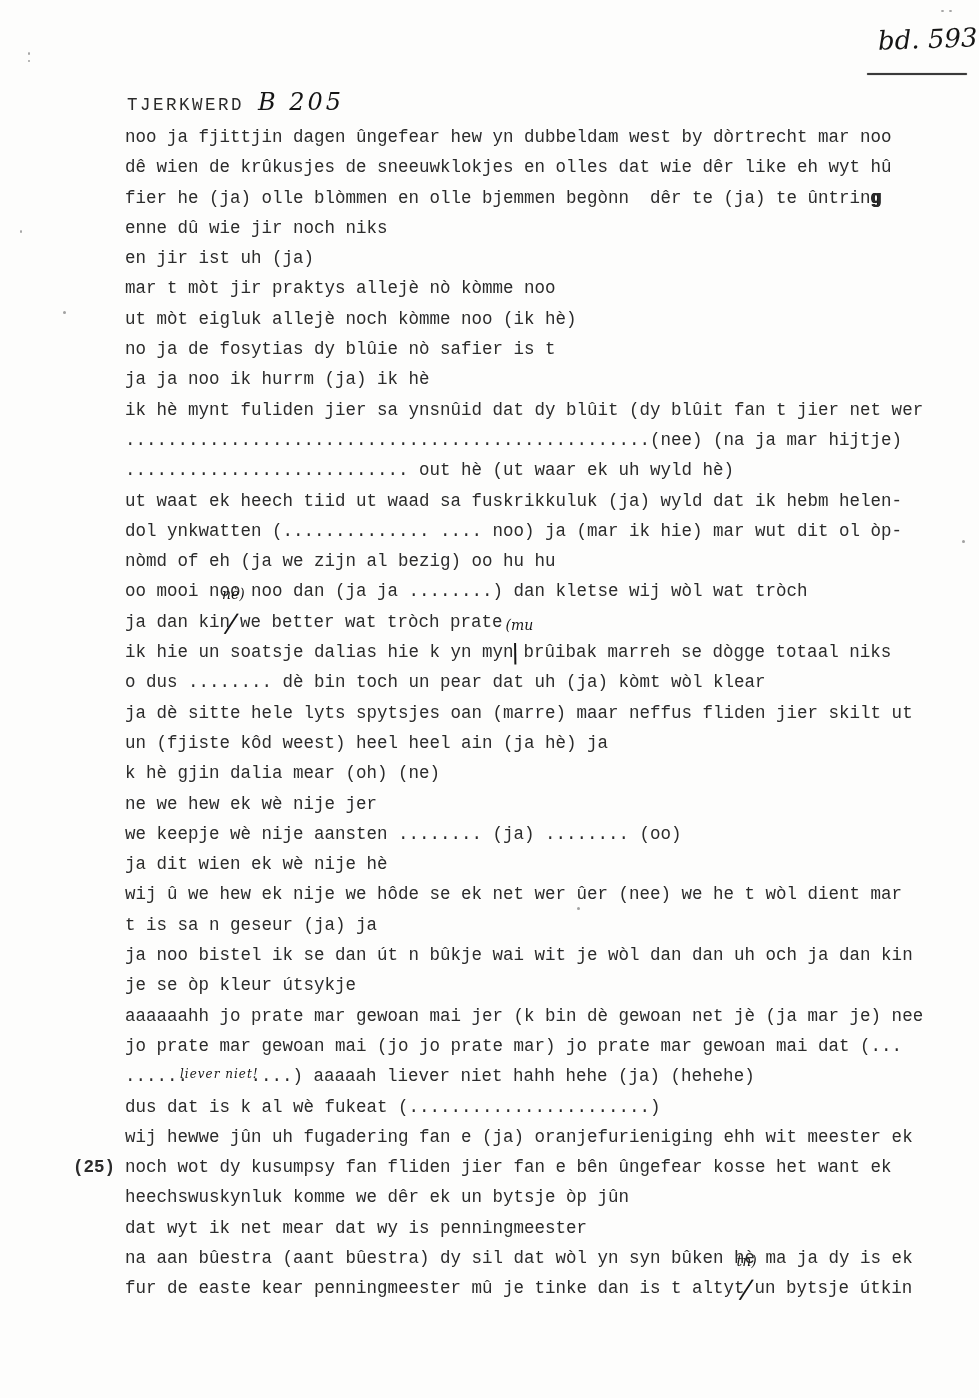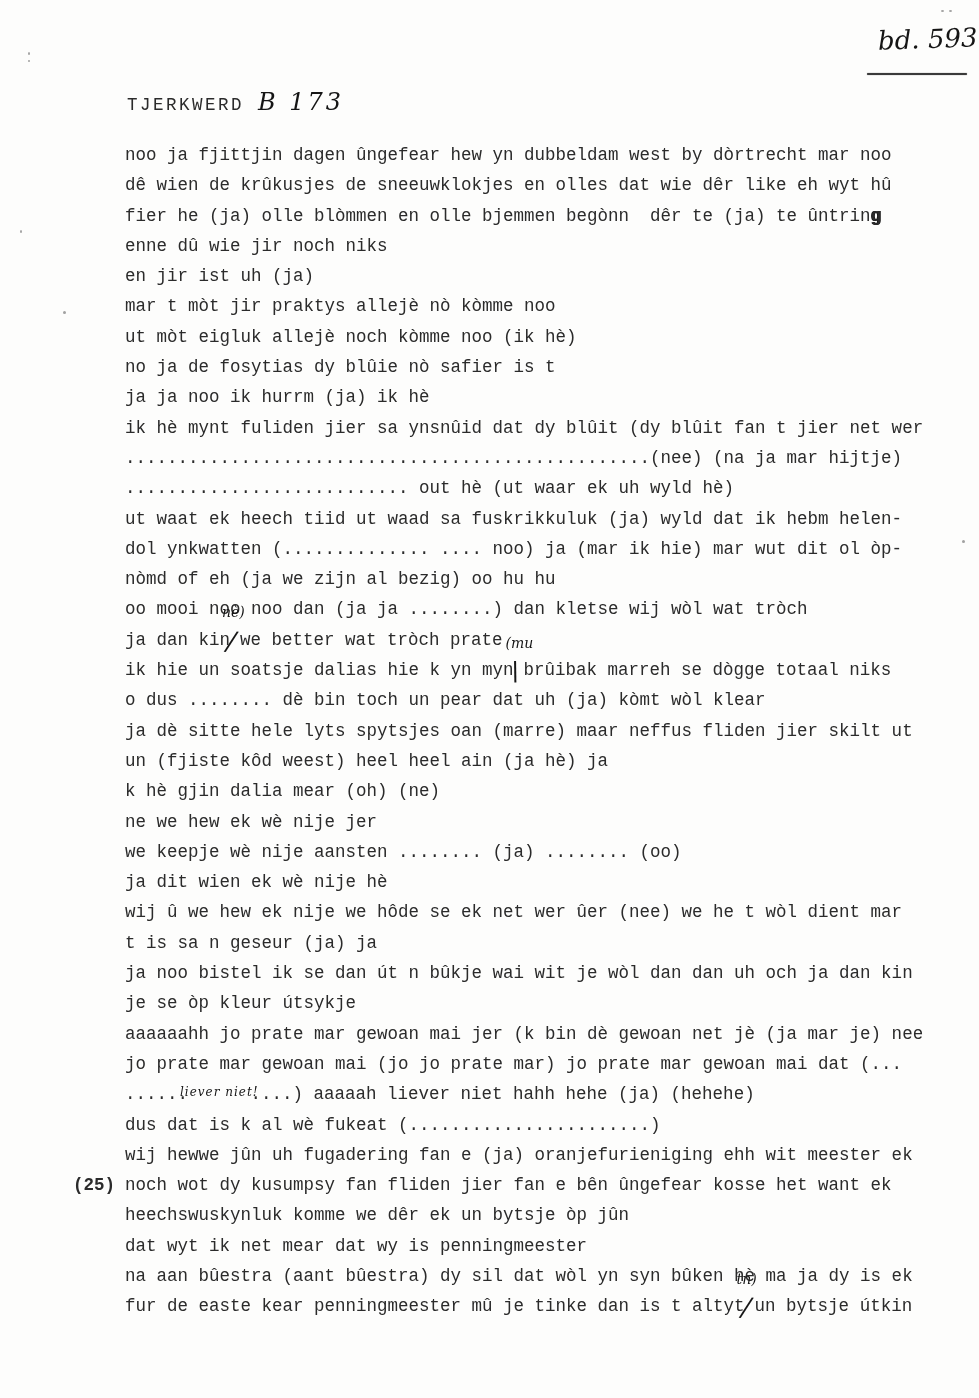--- a/index.html
+++ b/index.html
@@ -5,21 +5,21 @@
   html,body{margin:0;padding:0;}
   body{width:979px;height:1398px;background:#f4f4f2;}
   .page{
     position:relative;width:979px;height:1398px;overflow:hidden;
     background:#fdfdfc;
     font-family:"Liberation Mono","DejaVu Sans Mono",monospace;
     color:#2b2b2b;
   }
   
   .doc-body{
-    position:absolute;left:125px;top:140px;
+    position:absolute;left:125px;top:122px;
     font-size:17.5px;line-height:30.3px;
     white-space:pre;
   }
   .line{position:relative;white-space:pre;height:30.3px;}
   .typed{white-space:pre;}
   .overstrike{font-weight:bold;text-shadow:0.6px 0 0 #111,-0.6px 0 0 #111;}
   .margin-label{position:absolute;left:-52px;top:0;font-weight:bold;}
   
   .hand{
     font-family:"DejaVu Serif",serif;font-style:italic;color:#151515;
@@ -56,21 +56,21 @@
 </style>
 </head>
 <body>
 
 <div class="page">
 
   <div class="corner-note hand">bd. 593</div>
   <div class="corner-underline"></div>
 
   <div class="title-row">
-    <span class="title-typed">TJERKWERD</span><span class="hand title-hand">B 173</span>
+    <span class="title-typed">TJERKWERD</span><span class="hand title-hand">B 205</span>
   </div>
 
   <div class="doc-body"><div class="line"><span class="typed">noo ja fjittjin dagen ûngefear hew yn dubbeldam west by dòrtrecht mar noo</span></div><div class="line"><span class="typed">dê wien de krûkusjes de sneeuwklokjes en olles dat wie dêr like eh wyt hû</span></div><div class="line"><span class="typed">fier he (ja) olle blòmmen en olle bjemmen begònn  dêr te (ja) te ûntrin</span><span class="typed overstrike">g</span></div><div class="line"><span class="typed">enne dû wie jir noch niks</span></div><div class="line"><span class="typed">en jir ist uh (ja)</span></div><div class="line"><span class="typed">mar t mòt jir praktys allejè nò kòmme noo</span></div><div class="line"><span class="typed">ut mòt eigluk allejè noch kòmme noo (ik hè)</span></div><div class="line"><span class="typed">no ja de fosytias dy blûie nò safier is t</span></div><div class="line"><span class="typed">ja ja noo ik hurrm (ja) ik hè</span></div><div class="line"><span class="typed">ik hè mynt fuliden jier sa ynsnûid dat dy blûit (dy blûit fan t jier net wer</span></div><div class="line"><span class="typed">..................................................(nee) (na ja mar hijtje)</span></div><div class="line"><span class="typed">........................... out hè (ut waar ek uh wyld hè)</span></div><div class="line"><span class="typed">ut waat ek heech tiid ut waad sa fuskrikkuluk (ja) wyld dat ik hebm helen-</span></div><div class="line"><span class="typed">dol ynkwatten (.............. .... noo) ja (mar ik hie) mar wut dit ol òp-</span></div><div class="line"><span class="typed">nòmd of eh (ja we zijn al bezig) oo hu hu</span></div><div class="line"><span class="typed">oo mooi noo noo dan (ja ja ........) dan kletse wij wòl wat tròch</span></div><div class="line"><span class="typed">ja dan kin</span><span class="ins"><span class="hand ins-above">nè)</span><span class="hand ins-mark">/</span></span><span class="typed">we better wat tròch prate</span></div><div class="line"><span class="typed">ik hie un soatsje dalias hie k yn myn</span><span class="ins"><span class="hand ins-above">(mu</span><span class="hand ins-mark">\</span></span><span class="typed">brûibak marreh se dògge totaal niks</span></div><div class="line"><span class="typed">o dus ........ dè bin toch un pear dat uh (ja) kòmt wòl klear</span></div><div class="line"><span class="typed">ja dè sitte hele lyts spytsjes oan (marre) maar neffus fliden jier skilt ut</span></div><div class="line"><span class="typed">un (fjiste kôd weest) heel heel ain (ja hè) ja</span></div><div class="line"><span class="typed">k hè gjin dalia mear (oh) (ne)</span></div><div class="line"><span class="typed">ne we hew ek wè nije jer</span></div><div class="line"><span class="typed">we keepje wè nije aansten ........ (ja) ........ (oo)</span></div><div class="line"><span class="typed">ja dit wien ek wè nije hè</span></div><div class="line"><span class="typed">wij û we hew ek nije we hôde se ek net wer ûer (nee) we he t wòl dient mar</span></div><div class="line"><span class="typed">t is sa n geseur (ja) ja</span></div><div class="line"><span class="typed">ja noo bistel ik se dan út n bûkje wai wit je wòl dan dan uh och ja dan kin</span></div><div class="line"><span class="typed">je se òp kleur útsykje</span></div><div class="line"><span class="typed">aaaaaahh jo prate mar gewoan mai jer (k bin dè gewoan net jè (ja mar je) nee</span></div><div class="line"><span class="typed">jo prate mar gewoan mai (jo jo prate mar) jo prate mar gewoan mai dat (...</span></div><div class="line"><span class="typed">......</span><span class="hand hand-over">liever niet!</span><span class="typed">....) aaaaah liever niet hahh hehe (ja) (hehehe)</span></div><div class="line"><span class="typed">dus dat is k al wè fukeat (.......................)</span></div><div class="line"><span class="typed">wij hewwe jûn uh fugadering fan e (ja) oranjefurieniging ehh wit meester ek</span></div><div class="line"><span class="typed margin-label">(25)</span><span class="typed">noch wot dy kusumpsy fan fliden jier fan e bên ûngefear kosse het want ek</span></div><div class="line"><span class="typed">heechswuskynluk komme we dêr ek un bytsje òp jûn</span></div><div class="line"><span class="typed">dat wyt ik net mear dat wy is penningmeester</span></div><div class="line"><span class="typed">na aan bûestra (aant bûestra) dy sil dat wòl yn syn bûken hè ma ja dy is ek</span></div><div class="line"><span class="typed">fur de easte kear penningmeester mû je tinke dan is t altyt</span><span class="ins"><span class="hand ins-above">tn)</span><span class="hand ins-mark">/</span></span><span class="typed">un bytsje útkin</span></div></div>
 
   <div class="speck s1"></div>
   <div class="speck s2"></div>
   <div class="speck s3"></div>
   <div class="speck s4"></div>
   <div class="speck s5"></div>
   <div class="speck s6"></div>

